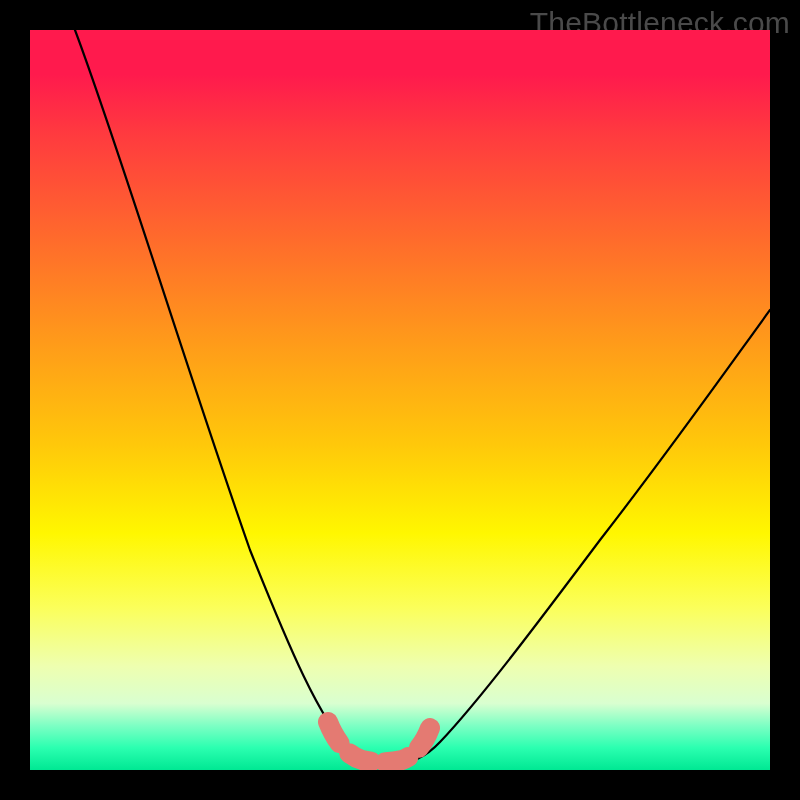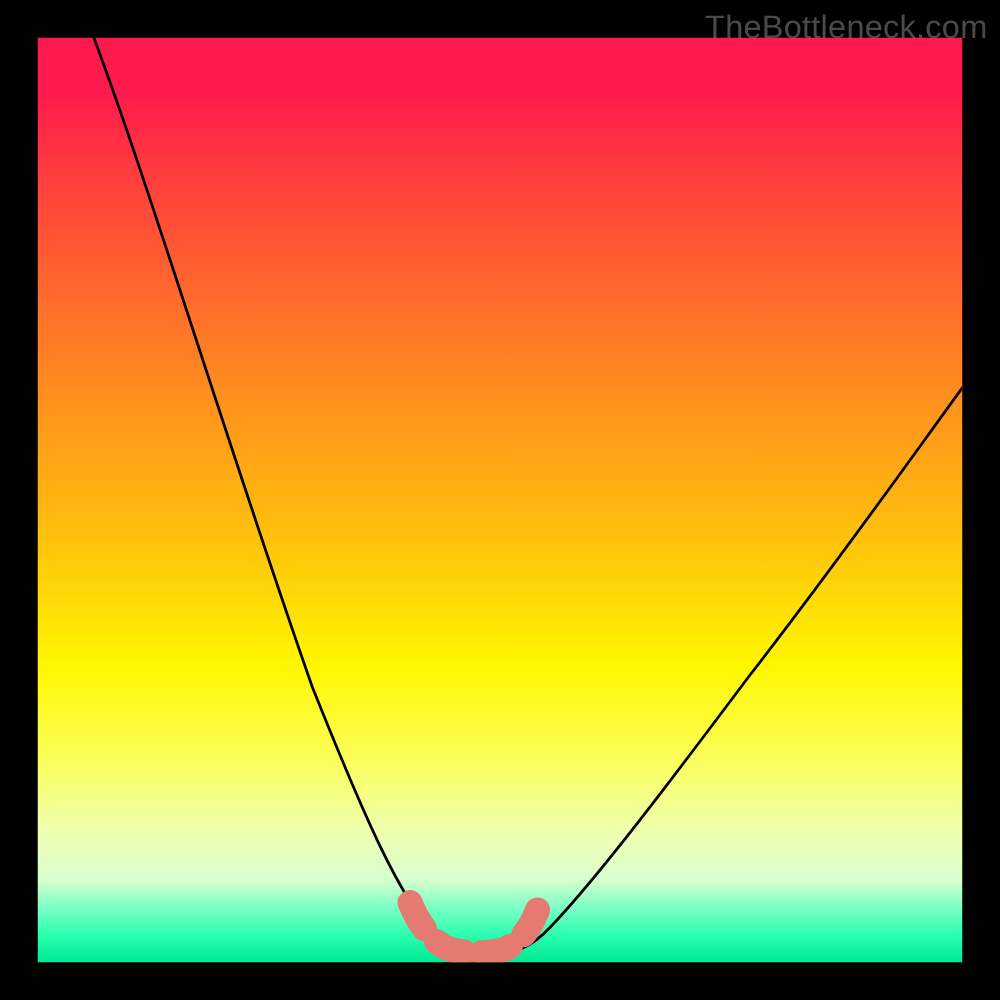--- a/index.html
+++ b/index.html
@@ -45,21 +45,21 @@
       #7dffc4 94%,
       #2bffb0 97%,
       #00e893 100%
     );
   }
   .watermark {
     position: absolute;
     top: 6px;
     right: 10px;
     color: #4a4a4a;
-    font-size: 26px;
+    font-size: 30px;
     font-weight: 500;
     letter-spacing: 0.2px;
     user-select: none;
   }
   svg.curves {
     position: absolute;
     inset: 0;
   }
   .curve-stroke {
     fill: none;

